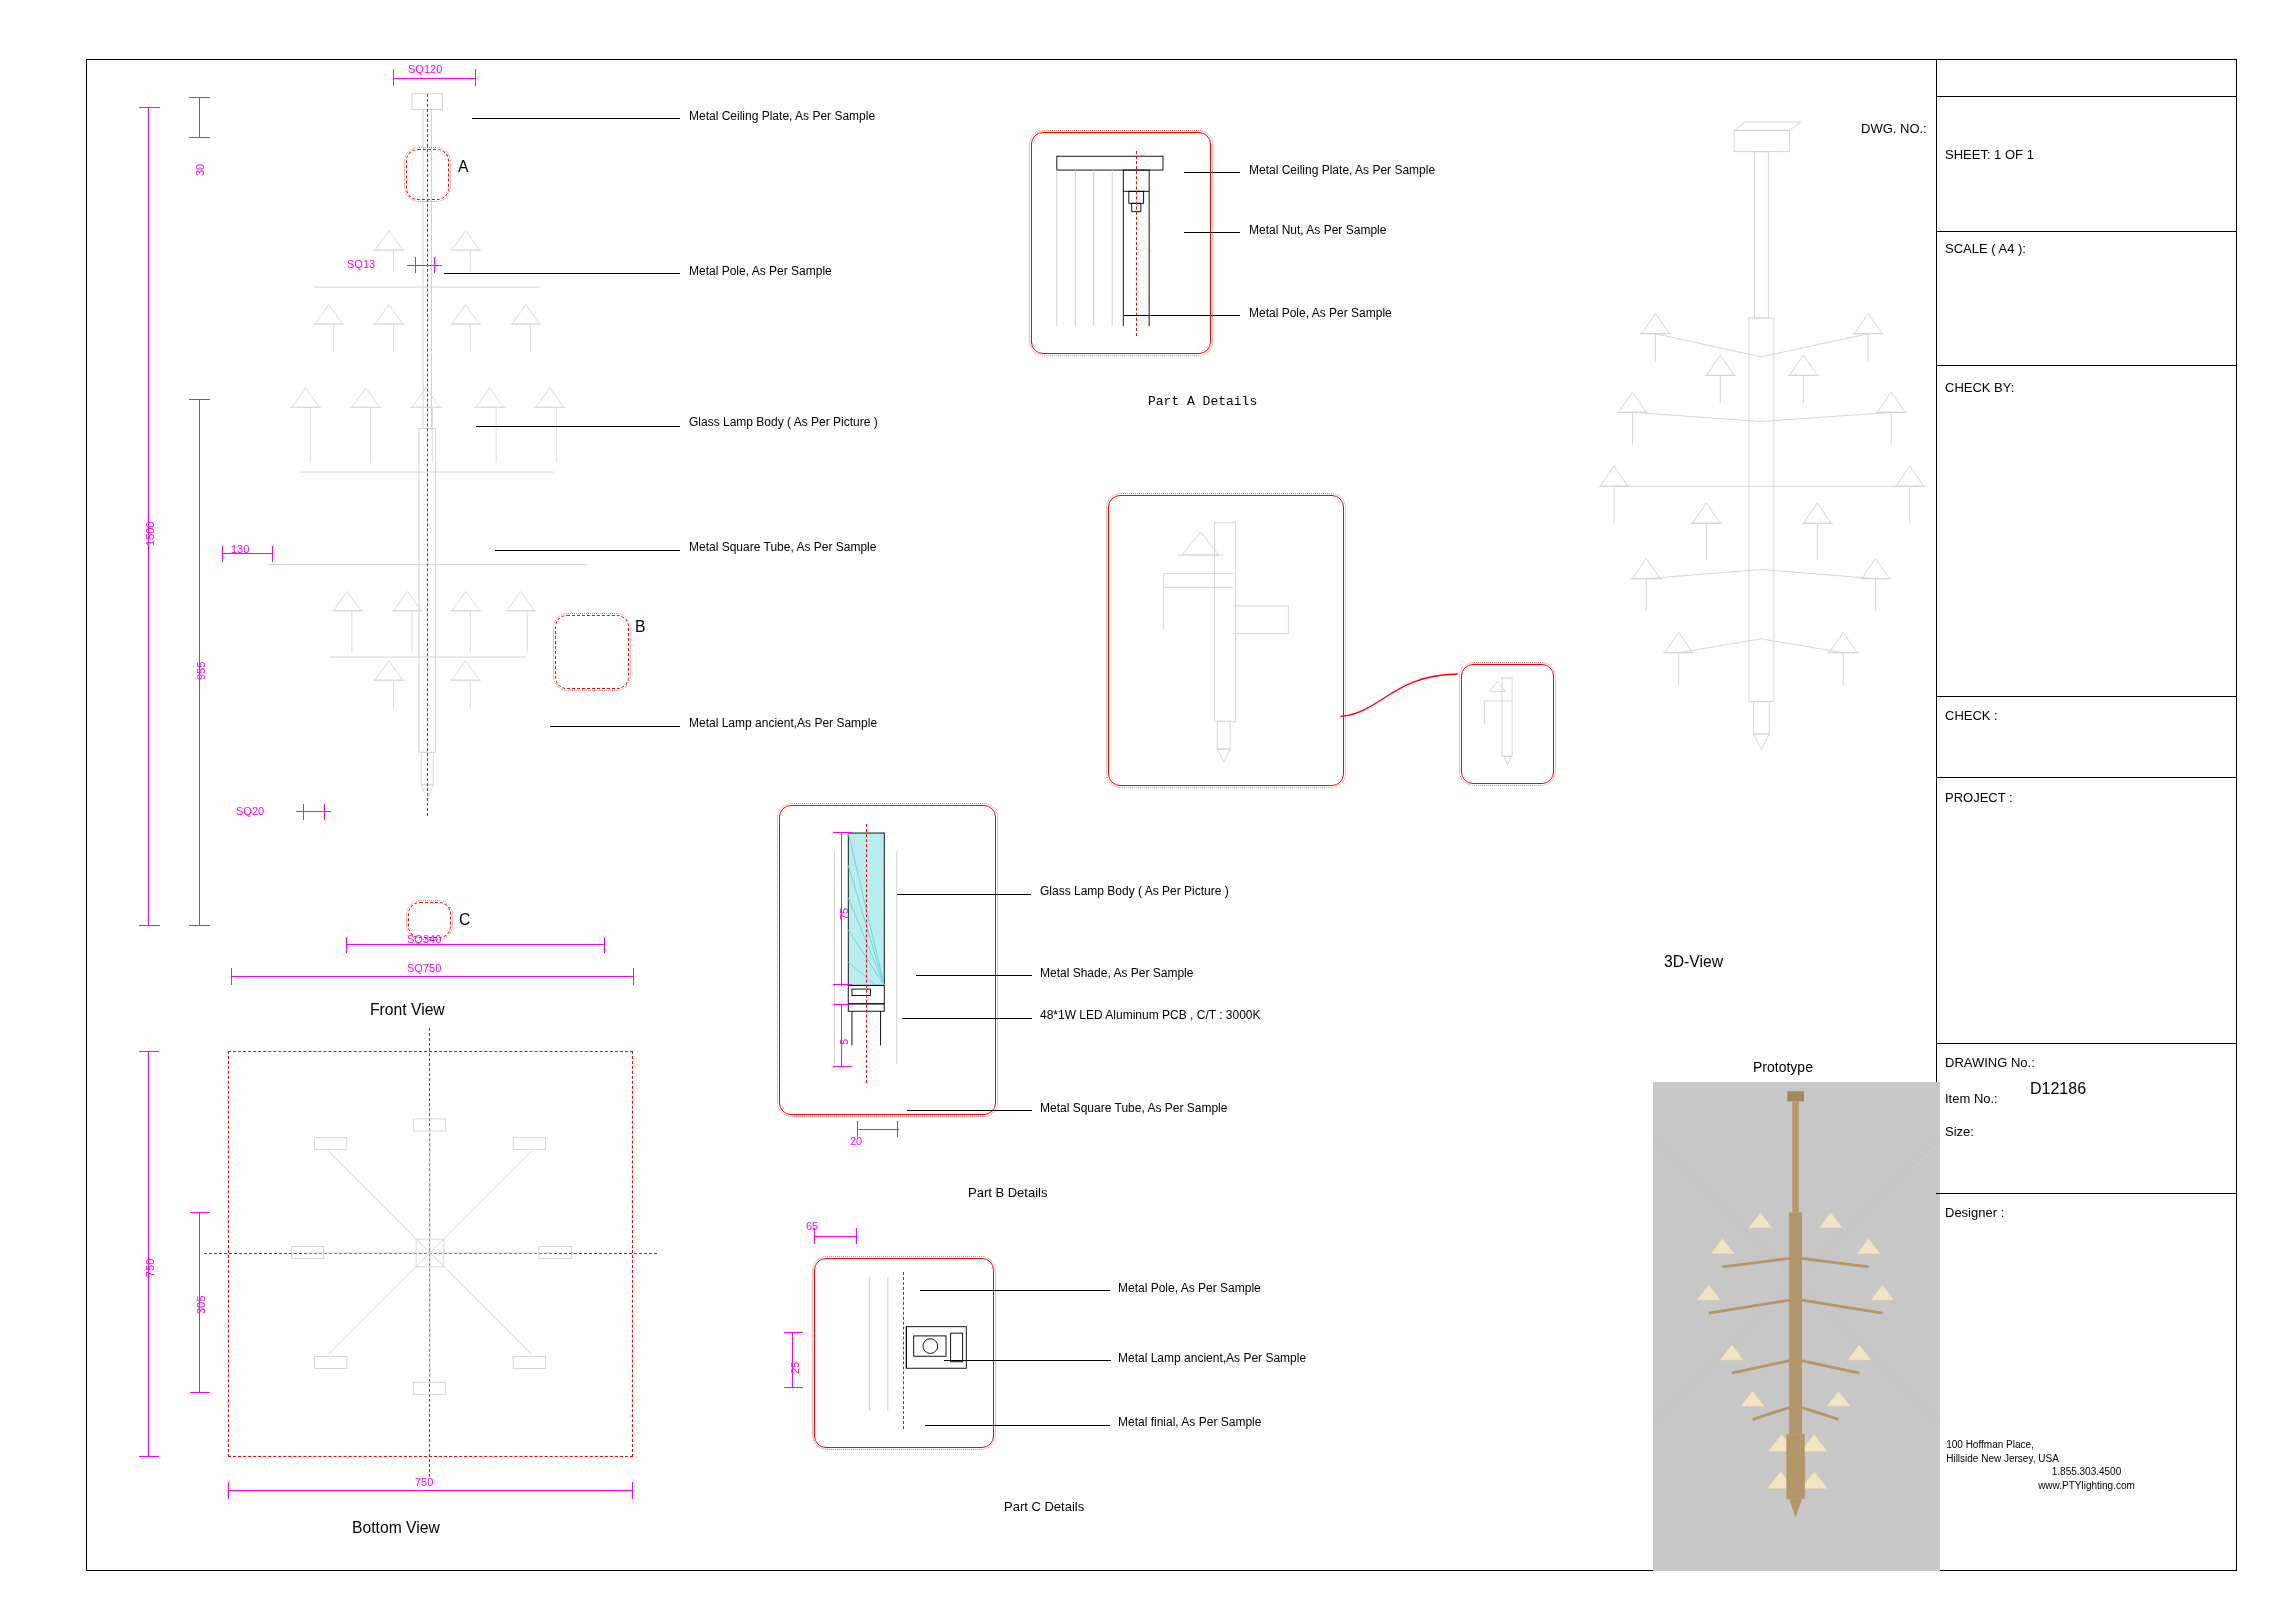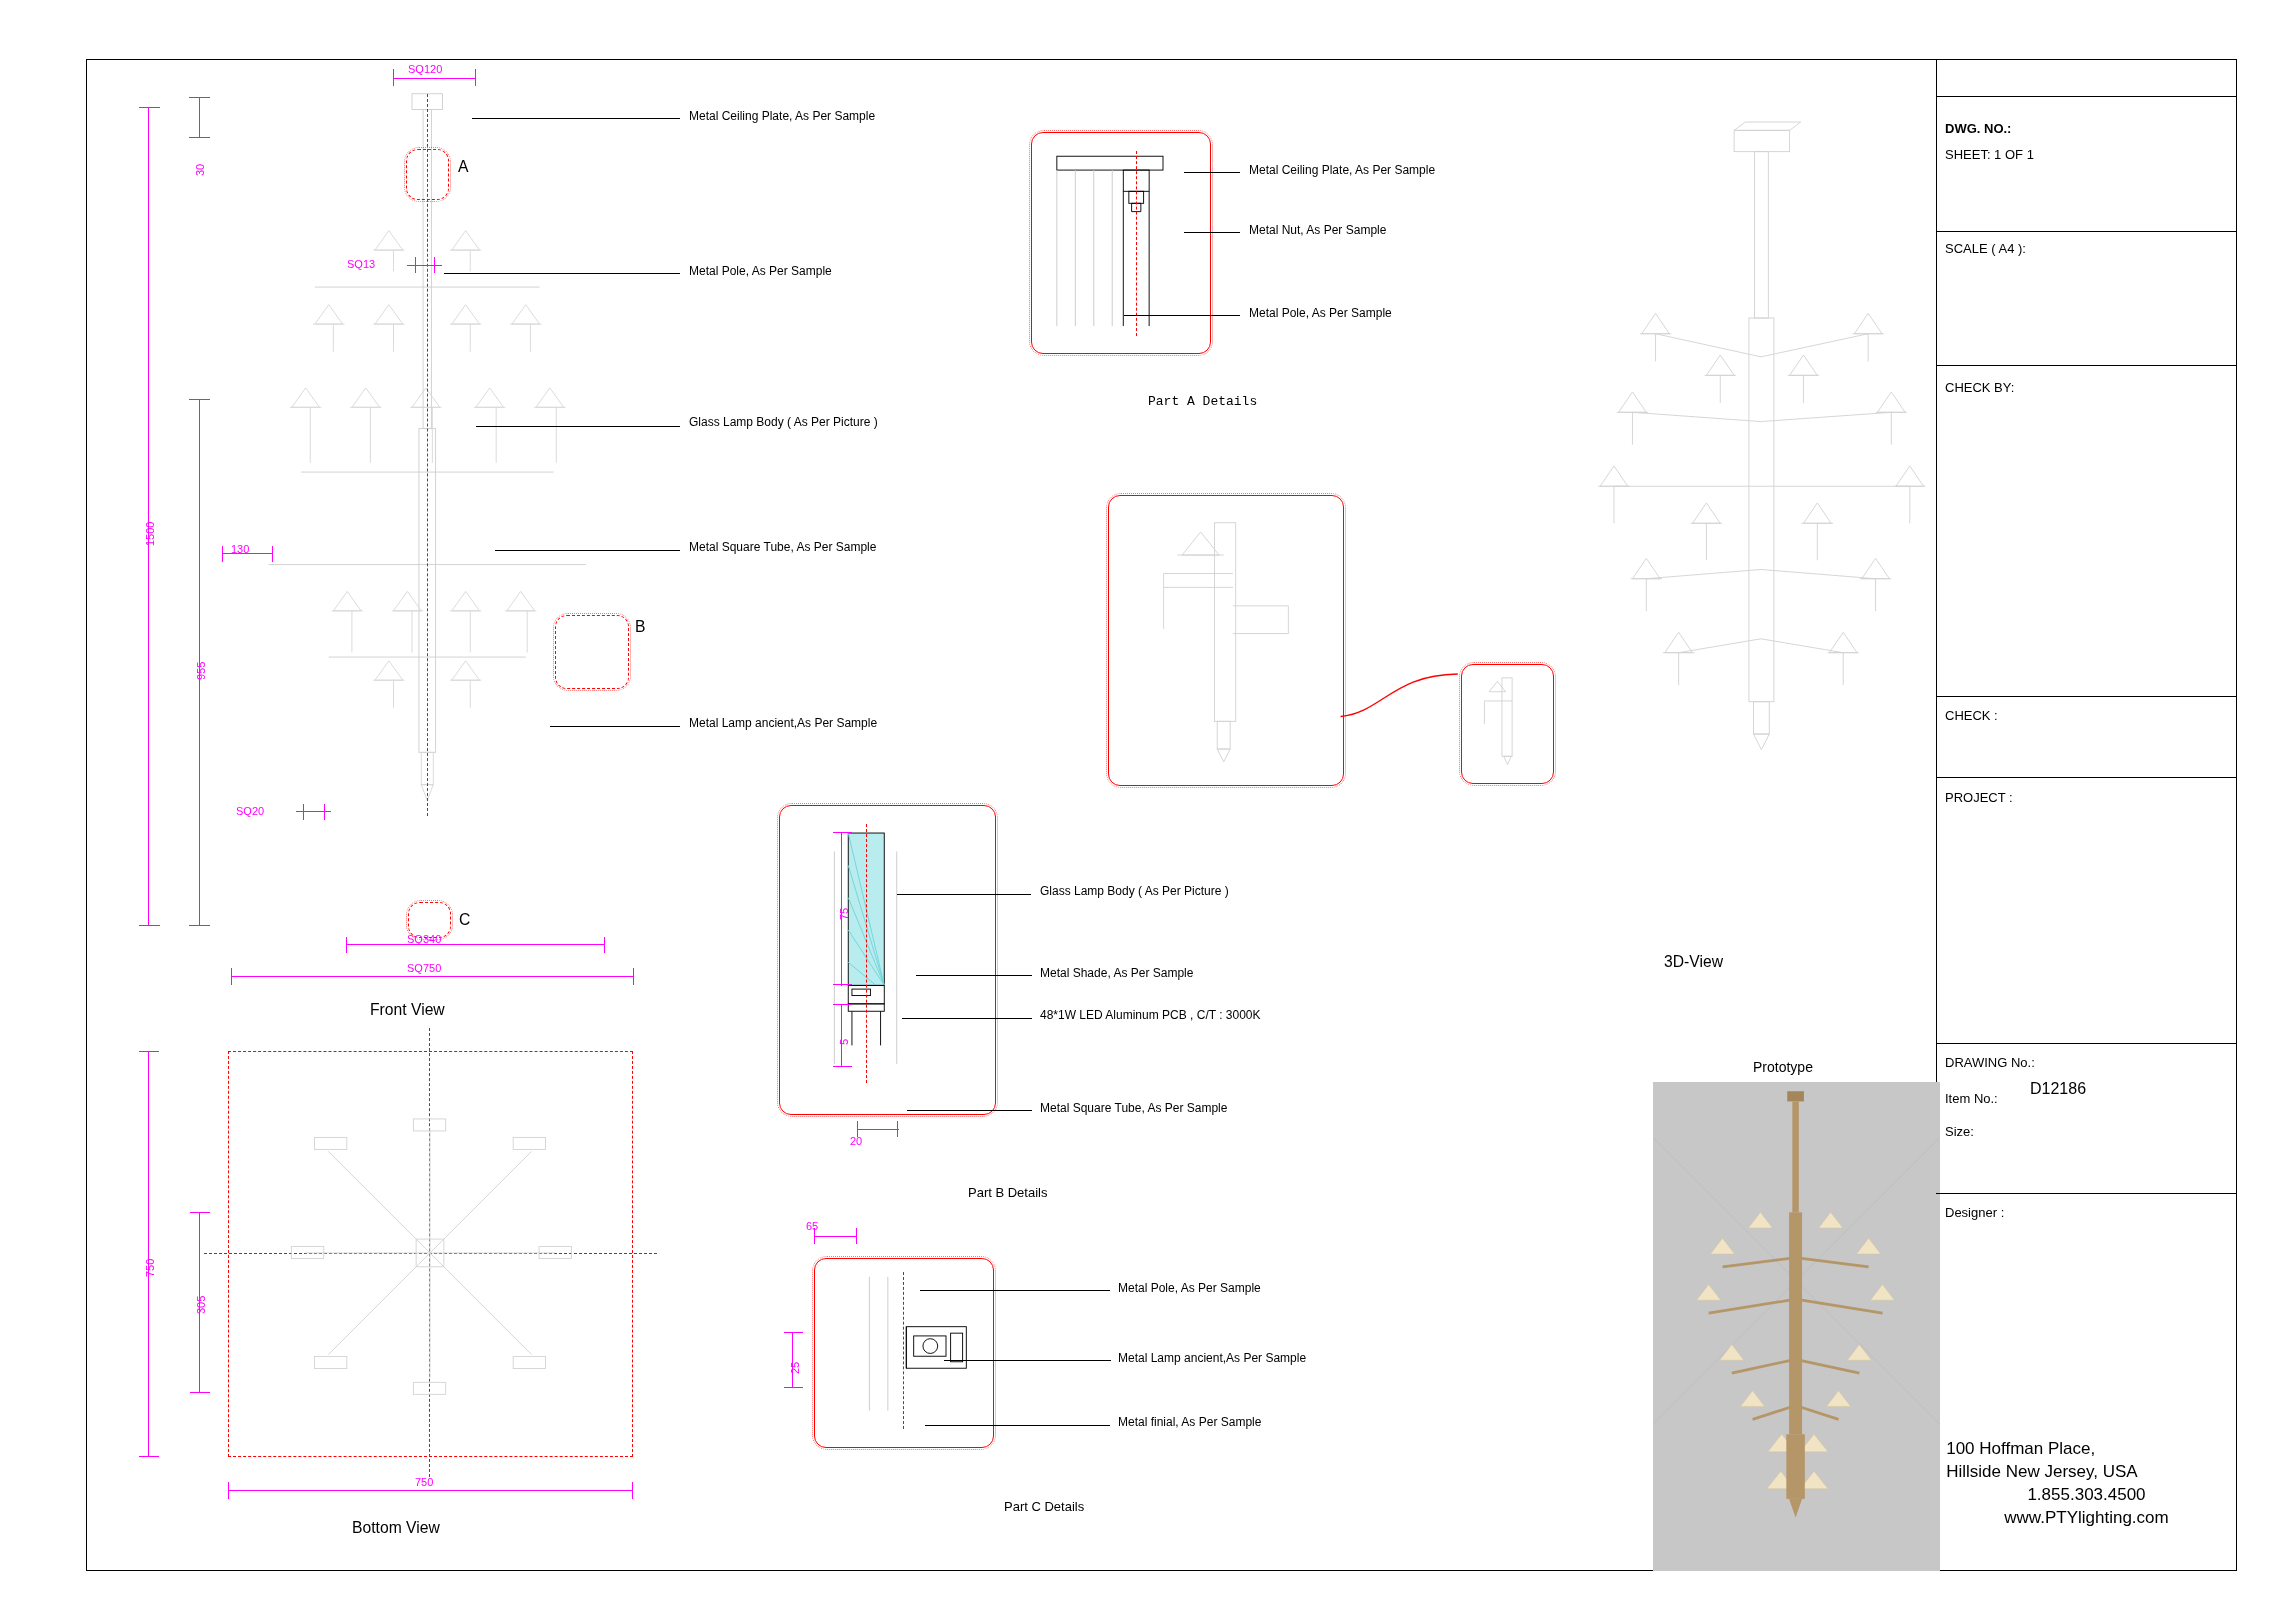--- a/index.html
+++ b/index.html
@@ -33,21 +33,21 @@
   .cloud::before{content:"";position:absolute;inset:-3.2px;border:0.9px dotted #ff0000;border-radius:15px;opacity:.55;}
 
   .gray{stroke:#cfcfcf;fill:none;stroke-width:2;}
   .gray2{stroke:#d8d8d8;fill:none;stroke-width:2;}
   .tb-txt{position:absolute;font-size:13px;color:#000;white-space:nowrap;}
   .tb-big{position:absolute;font-size:16px;color:#000;white-space:nowrap;}
   .pty-wrap{position:absolute;text-align:center;width:100%;}
   .pty-name{font-size:43px;letter-spacing:6.5px;color:#000;}
   .pty-year{font-size:10.2px;letter-spacing:2.8px;color:#000;}
   .pty-sub{font-size:9.3px;letter-spacing:3.2px;color:#000;}
-  .pty-addr{font-size:17px;color:#000;line-height:1.35;text-align:center;}
+  .pty-addr{font-size:10px;color:#000;line-height:1.35;text-align:center;}
   .diamond{width:34px;height:34px;background:#000;transform:rotate(45deg);margin:0 auto;}
 
   .proto{position:absolute;background:#c9c9c9;overflow:hidden;}
 </style>
 </head>
 <body>
 
 <div id="sheet">
 
   <div class="frame" style="left:86px;top:59px;width:2151px;height:1512px;"></div>
@@ -580,21 +580,21 @@
   </div>
 
   <div class="hline" style="left:1936px;top:96px;width:301px;"></div>
   <div class="hline" style="left:1936px;top:231px;width:301px;"></div>
   <div class="hline" style="left:1936px;top:365px;width:301px;"></div>
   <div class="hline" style="left:1936px;top:696px;width:301px;"></div>
   <div class="hline" style="left:1936px;top:777px;width:301px;"></div>
   <div class="hline" style="left:1936px;top:1043px;width:301px;"></div>
   <div class="hline" style="left:1936px;top:1193px;width:301px;"></div>
 
-  <div class="tb-txt" style="left:1945px;top:121px;font-weight:bold;">DWG. NO.:</div>
+  <div class="tb-txt" style="left:1861px;top:121px;">DWG. NO.:</div>
   <div class="tb-txt" style="left:1945px;top:147px;">SHEET: 1 OF 1</div>
   <div class="tb-txt" style="left:1945px;top:241px;">SCALE ( A4 ):</div>
   <div class="tb-txt" style="left:1945px;top:380px;">CHECK BY:</div>
   <div class="tb-txt" style="left:1945px;top:708px;">CHECK :</div>
   <div class="tb-txt" style="left:1945px;top:790px;">PROJECT :</div>
 
   <div class="tb-txt" style="left:1945px;top:1055px;">DRAWING No.:</div>
   <div class="tb-txt" style="left:1945px;top:1091px;">Item No.:</div>
   <div class="tb-big" style="left:2030px;top:1080px;">D12186</div>
   <div class="tb-txt" style="left:1945px;top:1124px;">Size:</div>

